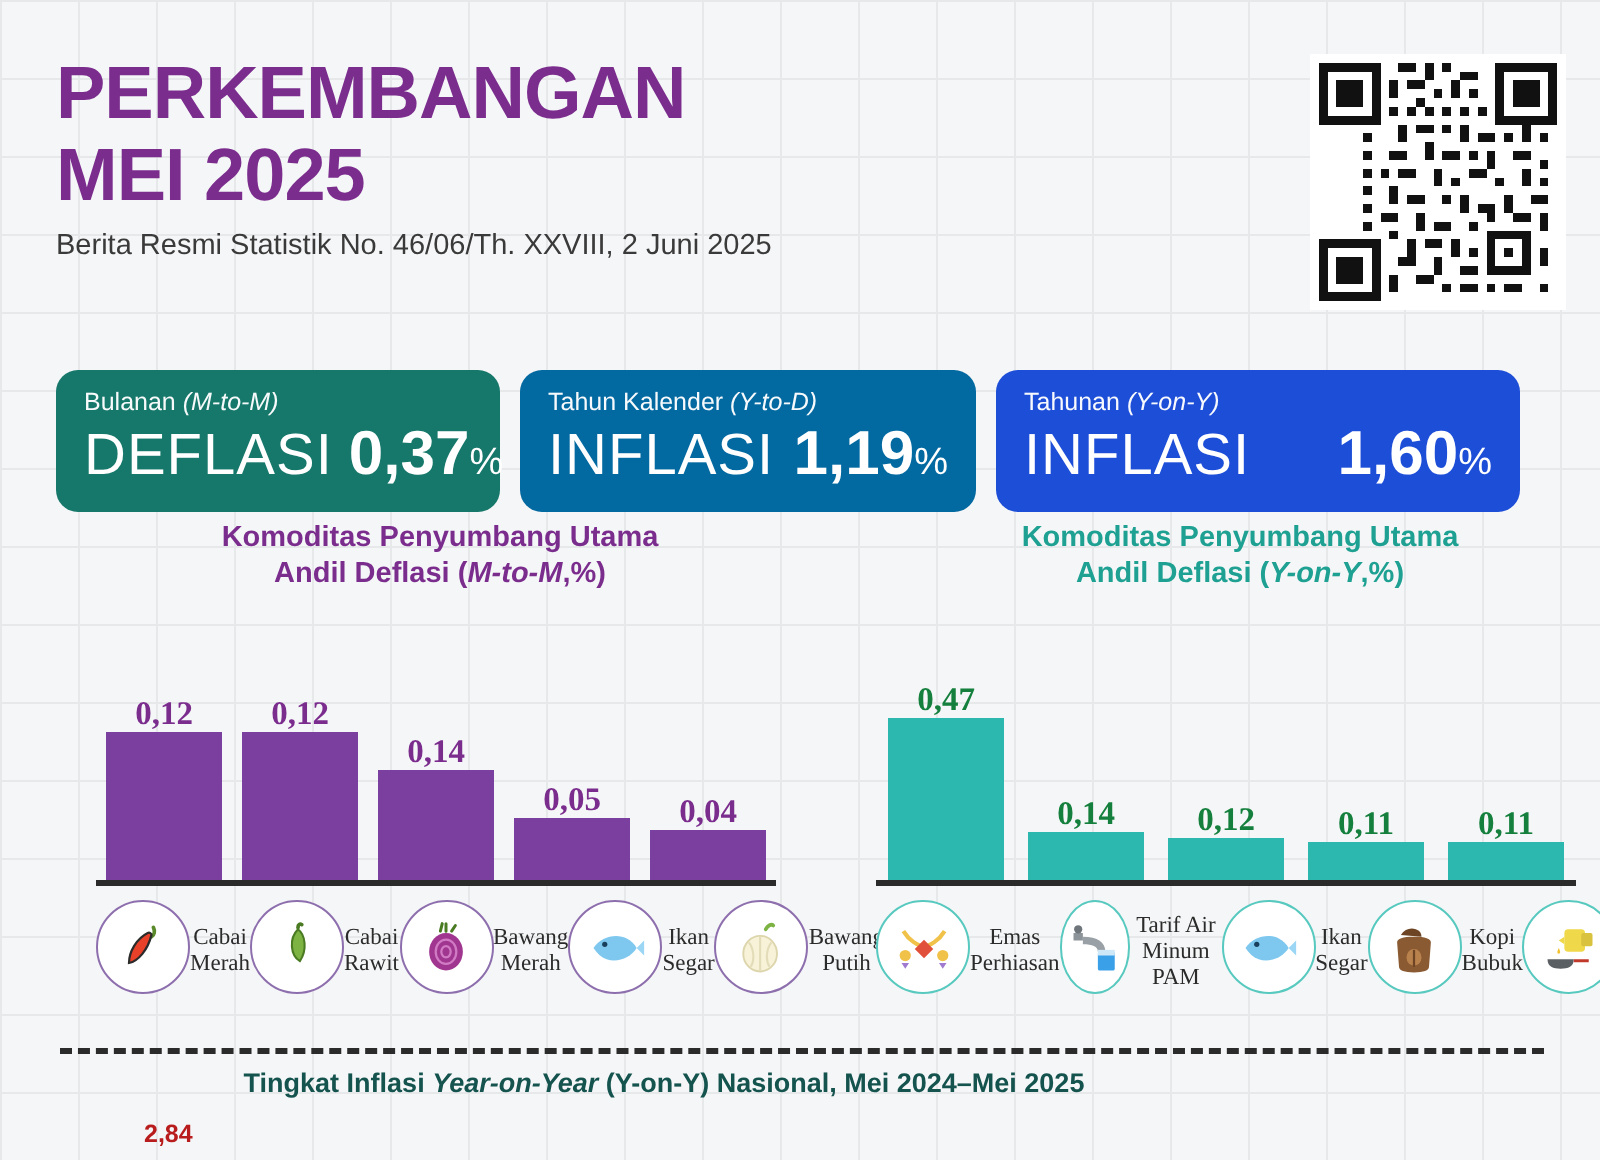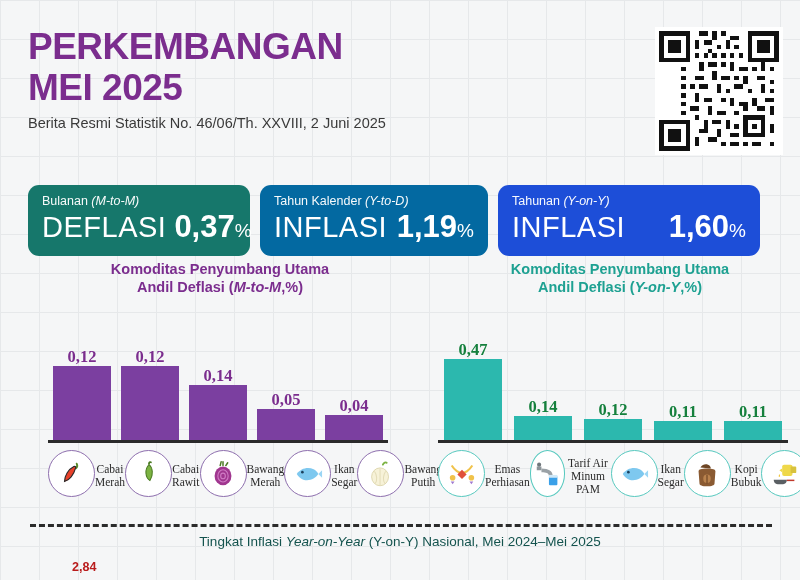--- a/index.html
+++ b/index.html
@@ -79,22 +79,22 @@
   .chart.left  .icon-circle { border: 1.6px solid #8e6fae; }
   .chart.right .icon-circle { border: 1.6px solid #57c9bf; }
   .icon-label { margin-top: 5px; font-size: 11.5px; line-height: 13px; text-align: center; color: #2b2b2b; }
 
   
   .divider {
     position: absolute; left: 30px; top: 524px; width: 742px; height: 0;
     border-top: 3px dashed #2b2b2b;
   }
   .footer-title {
-    position: absolute; left: 0; top: 534px; width: 800px; text-align: center;
-    font-size: 13.5px; font-weight: normal; color: #14534e;
+    position: absolute; left: 0; top: 534px; width: 664px; text-align: center;
+    font-size: 13.5px; font-weight: bold; color: #14534e;
   }
   .footer-title .it { font-style: italic; }
   .foot-chart { position: absolute; left: 0; top: 558px; width: 800px; height: 22px; }
   .foot-val { position: absolute; font-size: 12.5px; font-weight: bold; color: #b91c1c; }
 </style>
 </head>
 <body>
 
 <div class="header">
   <div class="title">

